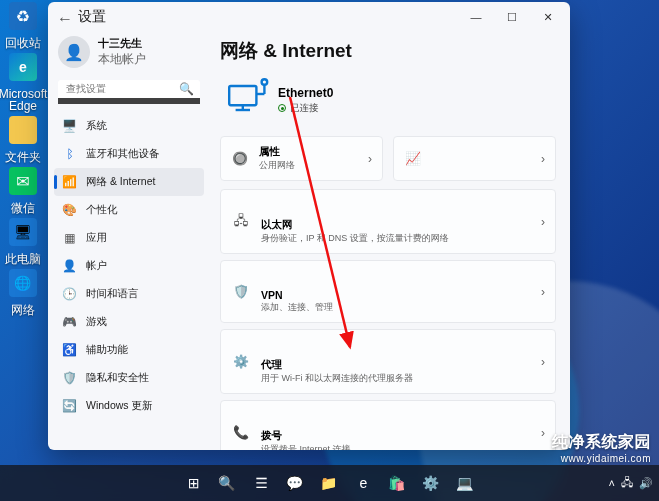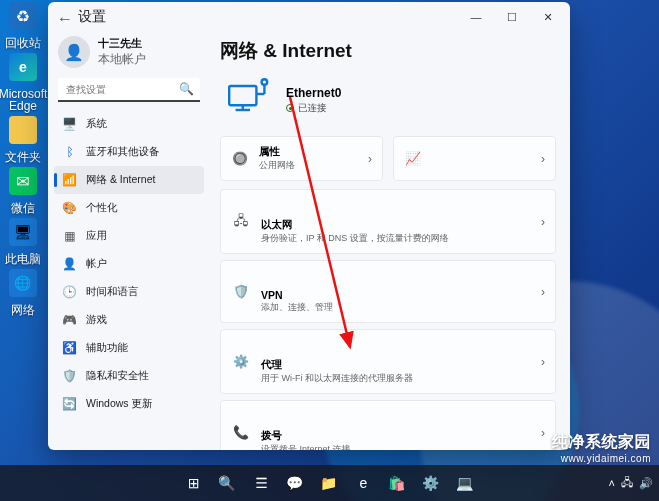--- a/index.html
+++ b/index.html
@@ -32,33 +32,33 @@
   .titlebar .win-btn { width: 36px; height: 30px; display:flex; align-items:center; justify-content:center; color:#333; font-size:11px; }
 
   .body { flex: 1; display: flex; overflow:hidden; }
   .sidebar { width: 162px; padding: 4px 6px 4px 6px; display:flex; flex-direction:column; }
   .acct { display:flex; align-items:center; gap:8px; padding: 0 4px 10px 4px; }
   .avatar { width: 32px; height: 32px; border-radius: 50%; background:#dcdfe4; display:flex; align-items:center; justify-content:center; color:#888; font-size:16px; }
   .acct-name { font-size:11px; font-weight:600; color:#111; }
   .acct-sub { font-size:12px; color:#666; }
 
   .search { position:relative; margin: 0 4px 8px 4px; }
-  .search input { width: 100%; height: 24px; border:none; border-bottom:2px solid #404040; background:#fff; border-radius:3px 3px 0 0; padding: 0 24px 0 8px; font-size:10px; outline:none; }
+  .search input { width: 100%; height: 24px; border:none; border-bottom:6px solid #404040; background:#fff; border-radius:3px 3px 0 0; padding: 0 24px 0 8px; font-size:10px; outline:none; }
   .search .sicon { position:absolute; right:6px; top:4px; color:#555; font-size:12px; }
 
   .nav { flex:1; overflow-y:auto; }
   .nav-item { display:flex; align-items:center; gap:8px; height: 28px; padding: 0 8px; border-radius:4px; font-size:10.5px; color:#222; cursor:pointer; position:relative; }
   .nav-item.active { background:#e7e9ee; }
   .nav-item.active::before { content:""; position:absolute; left:0; top:7px; width:3px; height:14px; background:#0b61d6; border-radius:2px; }
   .nav-ico { width:16px; height:16px; display:flex; align-items:center; justify-content:center; font-size:12px; }
 
   .content { flex:1; padding: 6px 14px 10px 10px; overflow-y:auto; }
   .page-title { font-size: 19px; font-weight:600; margin-bottom: 14px; color:#111; }
 
-  .status-card { display:flex; align-items:center; gap:12px; margin-bottom: 14px; padding-left: 6px; }
+  .status-card { display:flex; align-items:center; gap:4px; margin-bottom: 14px; padding-left: 6px; }
   .pc-icon svg { width:48px; height:40px; }
   .status-txt .nm { font-size:12px; font-weight:600; }
   .status-txt .sub { font-size:9.5px; color:#444; display:flex; align-items:center; gap:4px; margin-top:2px; }
   .dot { width:8px; height:8px; border:1.5px solid #107c10; border-radius:50%; position:relative; }
   .dot::after { content:""; position:absolute; inset:1.5px; background:#107c10; border-radius:50%; }
 
   .row-tiles { display:flex; gap:10px; margin-bottom: 8px; }
   .tile { flex:1; background:#fcfdfe; border:1px solid #e6e8ec; border-radius:4px; padding:8px 10px; display:flex; align-items:center; gap:10px; cursor:pointer; }
   .tile .t-icon { width:18px; color:#444; text-align:center; font-size:13px; }
   .tile .t-txt .h { font-size:10.5px; font-weight:600; }

